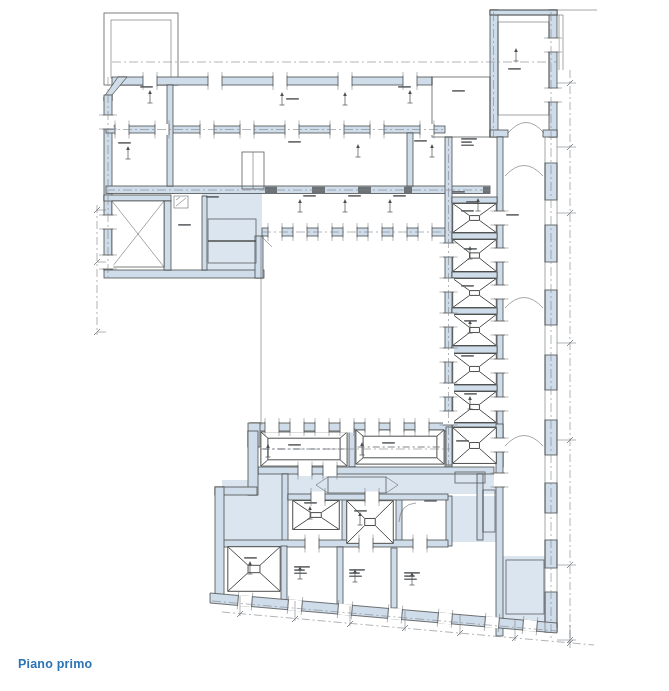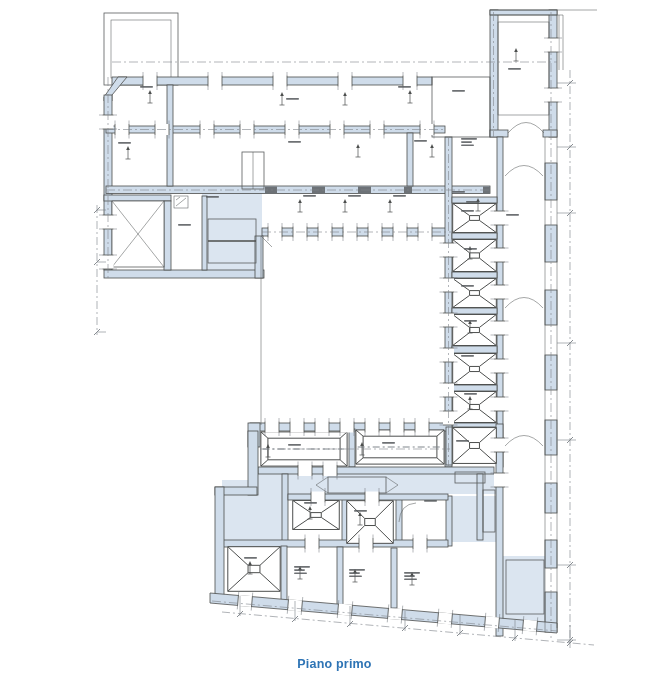--- a/index.html
+++ b/index.html
@@ -26,22 +26,22 @@
   .t{fill:none;stroke:var(--thin);stroke-width:.8;}
   .tt{fill:none;stroke:var(--thin);stroke-width:.55;}
   .white{fill:#fff;stroke:var(--thin);stroke-width:.8;}
   .axis{fill:none;stroke:var(--axis);stroke-width:.6;stroke-dasharray:9 3 2 3;}
   .dim{fill:none;stroke:var(--dim);stroke-width:.6;}
   .dimd{fill:none;stroke:var(--dim);stroke-width:.6;stroke-dasharray:8 3 2 3;}
   .tick{stroke:var(--dim);stroke-width:.9;}
   .darkseg{fill:var(--dark);stroke:none;}
   .lblm{fill:var(--lbl);opacity:.85;}
   .caption{
-    position:absolute;left:0;right:0;top:657px;text-align:center;
-    color:var(--caption);font-weight:bold;font-size:12.5px;letter-spacing:.2px;
+    position:absolute;left:0;right:0;top:657px;
+    color:var(--caption);font-weight:bold;font-size:12.5px;letter-spacing:.2px;padding-left:18px;
   }
 </style>
 </head>
 <body>
 
 <div class="plan-wrap">
 <svg width="669" height="650" viewBox="0 0 669 650">
   <defs>
     <pattern id="vstep" width="4.2" height="10" patternUnits="userSpaceOnUse">
       <path d="M0,0V10" stroke="#4c4e4d" stroke-width=".6"></path>

